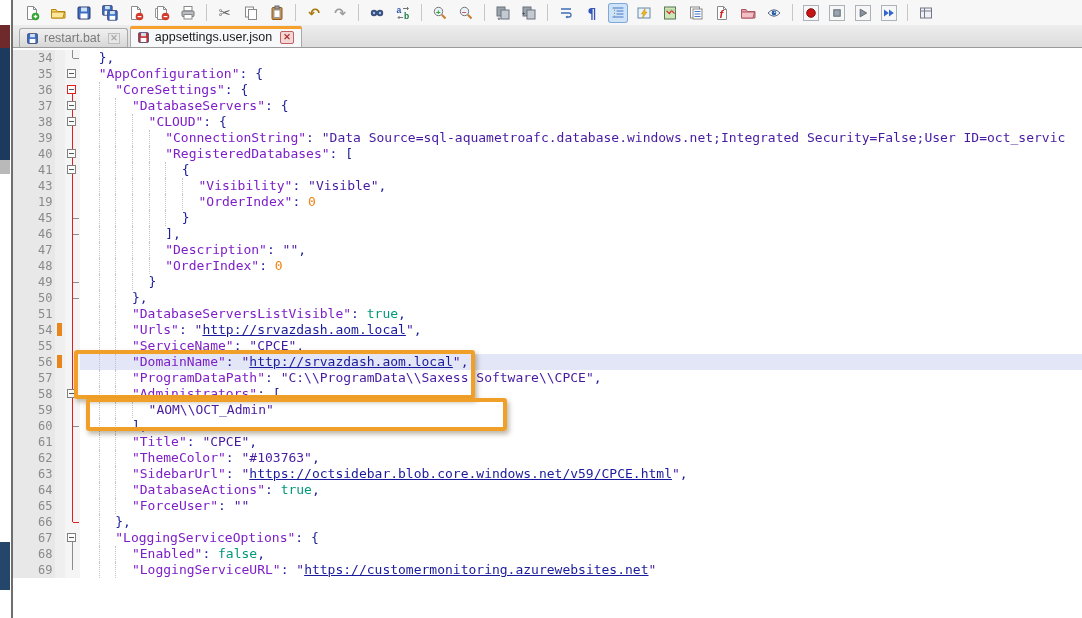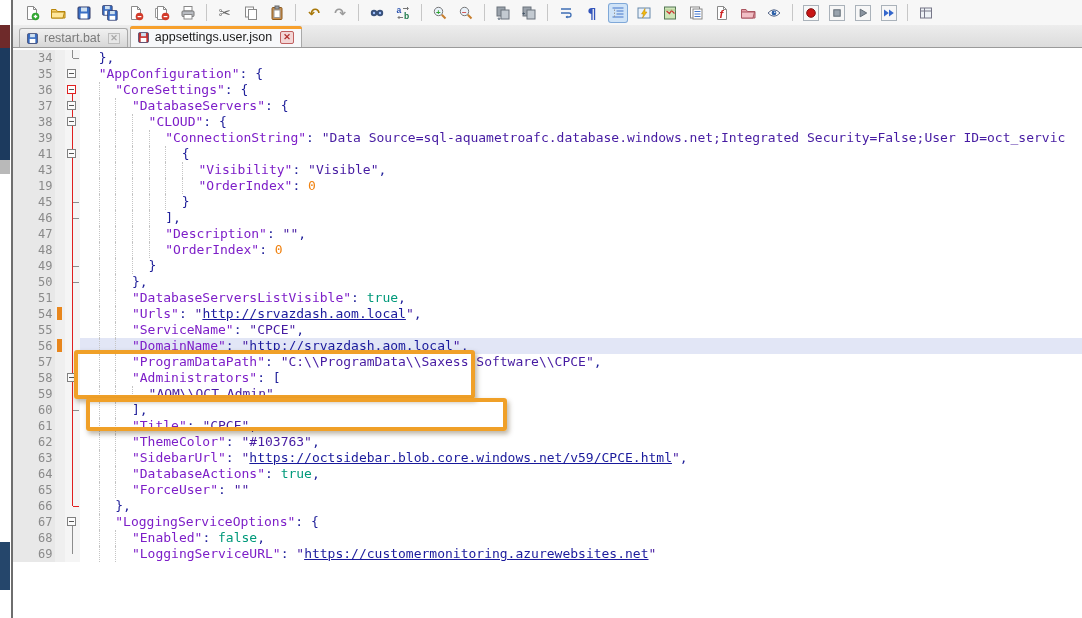--- a/index.html
+++ b/index.html
@@ -383,20 +383,30 @@
         <div class="row">
           <span class="ln">39</span>
           <span class="chg"></span>
           <span class="fold">
             <i class="vt r"></i>
             <i class="vb r"></i>
           </span>
           <span class="code"><span class="indu first"></span><span class="indu"></span><span class="indu"></span><span class="indu"></span><span class="indu"></span><span class="tk-k">"ConnectionString"</span><span class="tk-o">: </span><span class="tk-s">"Data Source=sql-aquametroafc.database.windows.net;Integrated Security=False;User ID=oct_servic</span></span>
         </div>
         <div class="row">
+          <span class="ln">40</span>
+          <span class="chg"></span>
+          <span class="fold">
+            <i class="vt r"></i>
+            <i class="vb r"></i>
+            <i class="fb"></i>
+          </span>
+          <span class="code"><span class="indu first"></span><span class="indu"></span><span class="indu"></span><span class="indu"></span><span class="indu"></span><span class="tk-k">"RegisteredDatabases"</span><span class="tk-o">: [</span></span>
+        </div>
+        <div class="row">
           <span class="ln">41</span>
           <span class="chg"></span>
           <span class="fold">
             <i class="vt r"></i>
             <i class="vb r"></i>
             <i class="fb"></i>
           </span>
           <span class="code"><span class="indu first"></span><span class="indu"></span><span class="indu"></span><span class="indu"></span><span class="indu"></span><span class="indu"></span><span class="tk-o">{</span></span>
         </div>
         <div class="row">

